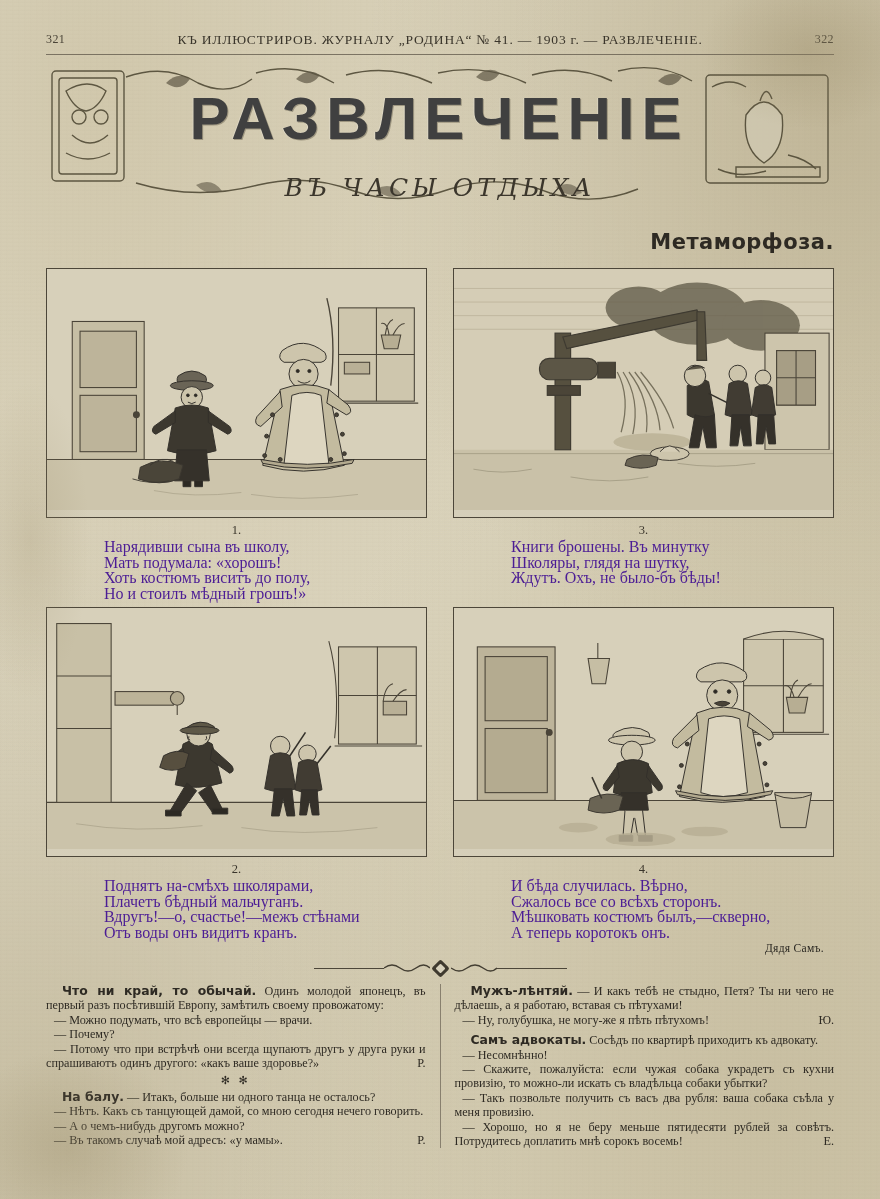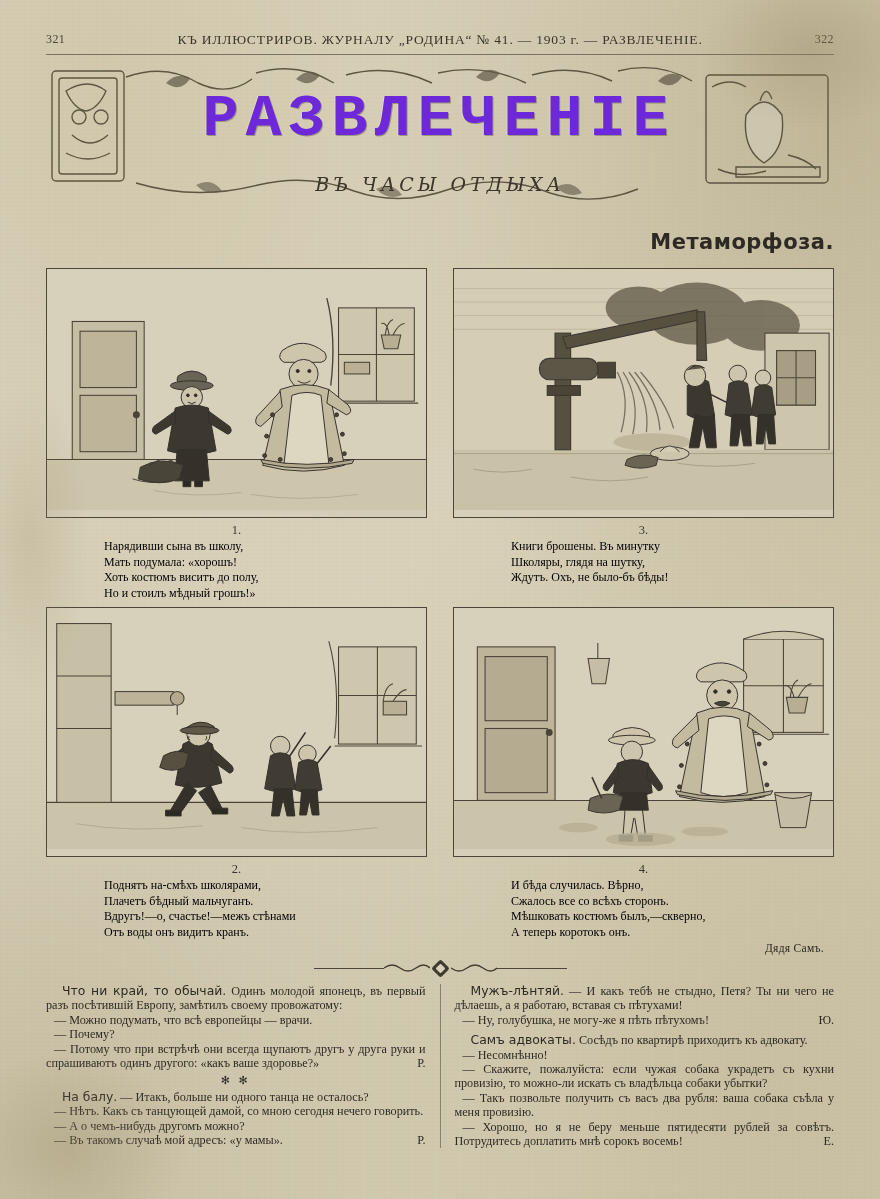--- a/index.html
+++ b/index.html
@@ -75,44 +75,44 @@
     position: relative;
     height: 165px;
     margin-top: 2px;
   }
   .masthead-title {
     position: absolute;
     left: 8px;
     top: 8px;
     right: 10px;
     height: 110px;
-    font-family: Liberation Mono, monospace;
+    font-family: Liberation Sans, sans-serif;
     font-weight: bold;
     font-size: 60px;
     letter-spacing: 7px;
-    color: #6d28d9;
+    color: #404040;
     text-align: center;
     line-height: 108px;
     text-shadow: 1px 1px 0 rgba(90,84,66,.45), -1px 0 0 rgba(255,255,255,.22);
     white-space: nowrap;
     overflow: hidden;
   }
   .masthead-orn {
     position: absolute;
     inset: 0;
     pointer-events: none;
   }
   .masthead-sub {
     position: absolute;
     left: 0; right: 0;
     top: 116px;
     text-align: center;
     font-family: "DejaVu Serif", serif;
     font-style: italic;
-    font-size: 19px;
+    font-size: 25px;
     letter-spacing: 4px;
     color: #3b362c;
   }
 
   
   .section-title {
     text-align: right;
     font-family: "DejaVu Sans", sans-serif;
     font-weight: bold;
     font-size: 21px;
@@ -137,23 +137,23 @@
   }
   .panel-inner { position: absolute; inset: 0; }
   .cap {
     text-align: center;
     font-size: 12.5px;
     margin-top: 5px;
     color: #3a352b;
   }
   .verse {
     margin: 1px 0 0 0;
-    font-size: 12px;
+    font-size: 16px;
     line-height: 15.5px;
-    color: #000000;
+    color: #4c1d95;
     padding-left: 58px;
   }
   .verse div { white-space: nowrap; }
   .signature {
     text-align: right;
     font-size: 11.5px;
     letter-spacing: .3px;
     margin-top: 2px;
     padding-right: 10px;
   }
@@ -206,21 +206,21 @@
     opacity: .7;
   }
   .col p {
     margin: 0 0 0 0;
     text-align: justify;
     text-indent: 16px;
     hyphens: auto;
   }
   .col .head {
     font-family: "DejaVu Sans", sans-serif;
-    font-weight: normal;
+    font-weight: bold;
     font-size: 12.4px;
   }
   .col .dash { text-indent: 8px; }
   .col .starsep {
     text-align: center;
     letter-spacing: 3px;
     margin: 3px 0 2px 0;
     text-indent: 0;
     font-size: 11px;
   }

